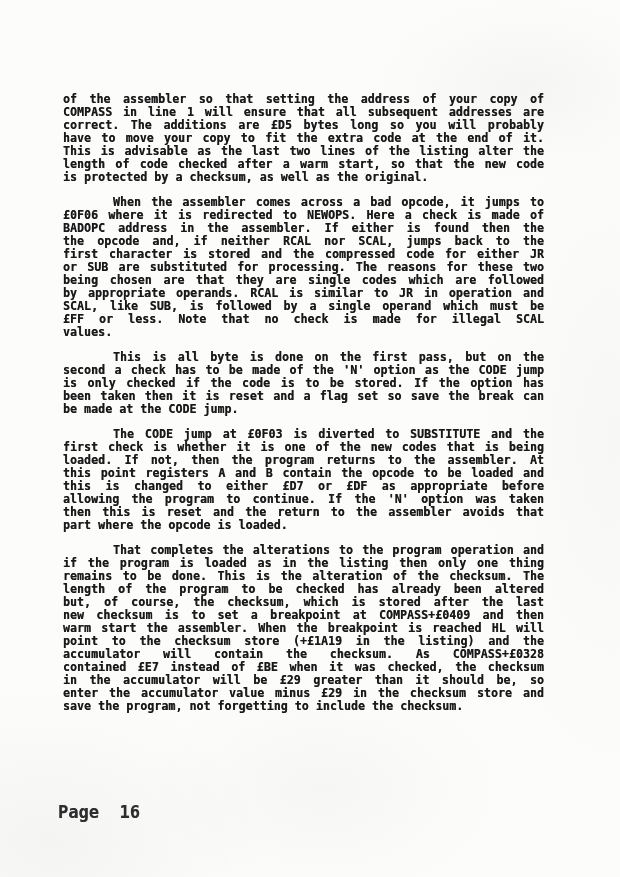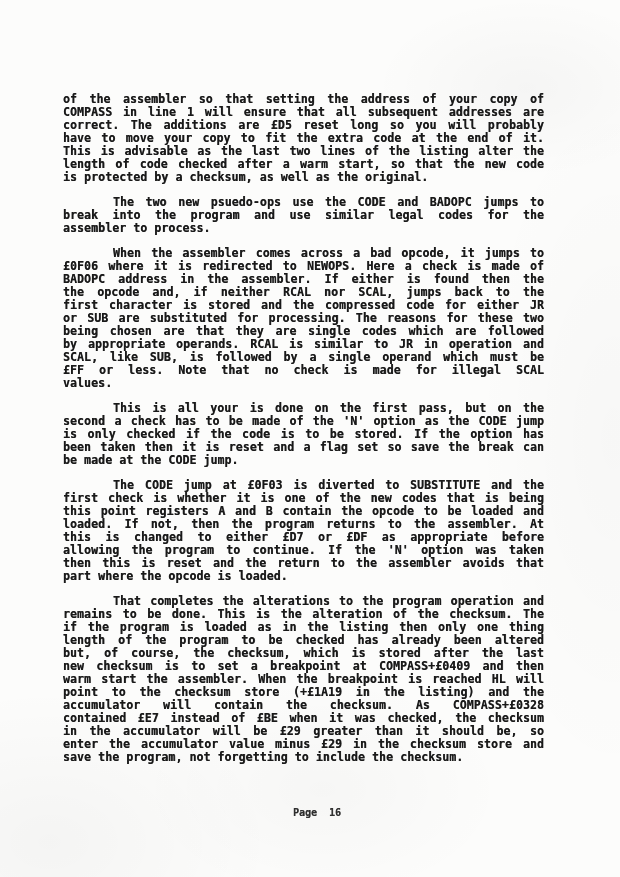--- a/index.html
+++ b/index.html
@@ -45,84 +45,79 @@
   }
   .line.last {
     text-align: right;
     text-align-last: left;
   }
   .para.indent .line:first-child {
     text-indent: 50px;
   }
   .footer {
     position: absolute;
-    left: 70px;
+    left: 58px;
     top: 806px;
     width: 494px;
-    text-align: center;
-    font-size: 10px;
+    text-align: left;
+    font-size: 17px;
     line-height: 13px;
     white-space: pre;
     color: #2e2e2e;
     text-shadow: 0.3px 0 0 rgba(40,40,40,0.6);
   }
 </style>
 </head>
 <body>
 
 <div class="page">
   <div class="text-block">
       <div class="para">
         <div class="line">of the assembler so that setting the address of your copy of</div>
         <div class="line">COMPASS in line 1 will ensure that all subsequent addresses are</div>
-        <div class="line">correct. The additions are £D5 reset long so you will probably</div>
+        <div class="line">correct. The additions are £D5 bytes long so you will probably</div>
         <div class="line">have to move your copy to fit the extra code at the end of it.</div>
         <div class="line">This is advisable as the last two lines of the listing alter the</div>
         <div class="line">length of code checked after a warm start, so that the new code</div>
         <div class="line last">is protected by a checksum, as well as the original.</div>
-      </div>
-      <div class="para indent">
-        <div class="line">The two new psuedo-ops use the CODE and BADOPC jumps to</div>
-        <div class="line">break into the program and use similar legal codes for the</div>
-        <div class="line last">assembler to process.</div>
       </div>
       <div class="para indent">
         <div class="line">When the assembler comes across a bad opcode, it jumps to</div>
         <div class="line">£0F06 where it is redirected to NEWOPS. Here a check is made of</div>
         <div class="line">BADOPC address in the assembler. If either is found then the</div>
         <div class="line">the opcode and, if neither RCAL nor SCAL, jumps back to the</div>
         <div class="line">first character is stored and the compressed code for either JR</div>
         <div class="line">or SUB are substituted for processing. The reasons for these two</div>
         <div class="line">being chosen are that they are single codes which are followed</div>
         <div class="line">by appropriate operands. RCAL is similar to JR in operation and</div>
         <div class="line">SCAL, like SUB, is followed by a single operand which must be</div>
         <div class="line">£FF or less. Note that no check is made for illegal SCAL</div>
         <div class="line last">values.</div>
       </div>
       <div class="para indent">
-        <div class="line">This is all your is done on the first pass, but on the</div>
+        <div class="line">This is all byte is done on the first pass, but on the</div>
         <div class="line">second a check has to be made of the 'N' option as the CODE jump</div>
         <div class="line">is only checked if the code is to be stored. If the option has</div>
         <div class="line">been taken then it is reset and a flag set so save the break can</div>
         <div class="line last">be made at the CODE jump.</div>
       </div>
       <div class="para indent">
         <div class="line">The CODE jump at £0F03 is diverted to SUBSTITUTE and the</div>
         <div class="line">first check is whether it is one of the new codes that is being</div>
+        <div class="line">loaded. If not, then the program returns to the assembler. At</div>
         <div class="line">this point registers A and B contain the opcode to be loaded and</div>
-        <div class="line">loaded. If not, then the program returns to the assembler. At</div>
         <div class="line">this is changed to either £D7 or £DF as appropriate before</div>
         <div class="line">allowing the program to continue. If the 'N' option was taken</div>
         <div class="line">then this is reset and the return to the assembler avoids that</div>
         <div class="line last">part where the opcode is loaded.</div>
       </div>
       <div class="para indent">
         <div class="line">That completes the alterations to the program operation and</div>
+        <div class="line">if the program is loaded as in the listing then only one thing</div>
         <div class="line">remains to be done. This is the alteration of the checksum. The</div>
-        <div class="line">if the program is loaded as in the listing then only one thing</div>
         <div class="line">length of the program to be checked has already been altered</div>
         <div class="line">but, of course, the checksum, which is stored after the last</div>
         <div class="line">new checksum is to set a breakpoint at COMPASS+£0409 and then</div>
         <div class="line">warm start the assembler. When the breakpoint is reached HL will</div>
         <div class="line">point to the checksum store (+£1A19 in the listing) and the</div>
         <div class="line">accumulator will contain the checksum. As COMPASS+£0328</div>
         <div class="line">contained £E7 instead of £BE when it was checked, the checksum</div>
         <div class="line">in the accumulator will be £29 greater than it should be, so</div>
         <div class="line">enter the accumulator value minus £29 in the checksum store and</div>
         <div class="line last">save the program, not forgetting to include the checksum.</div>

